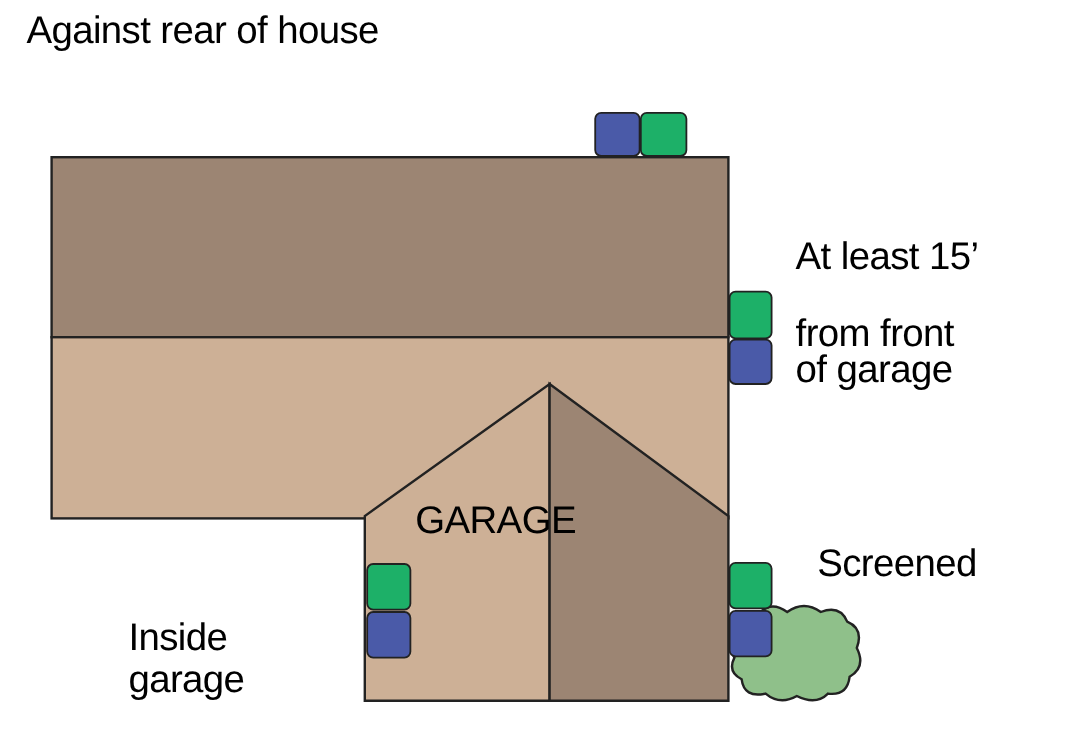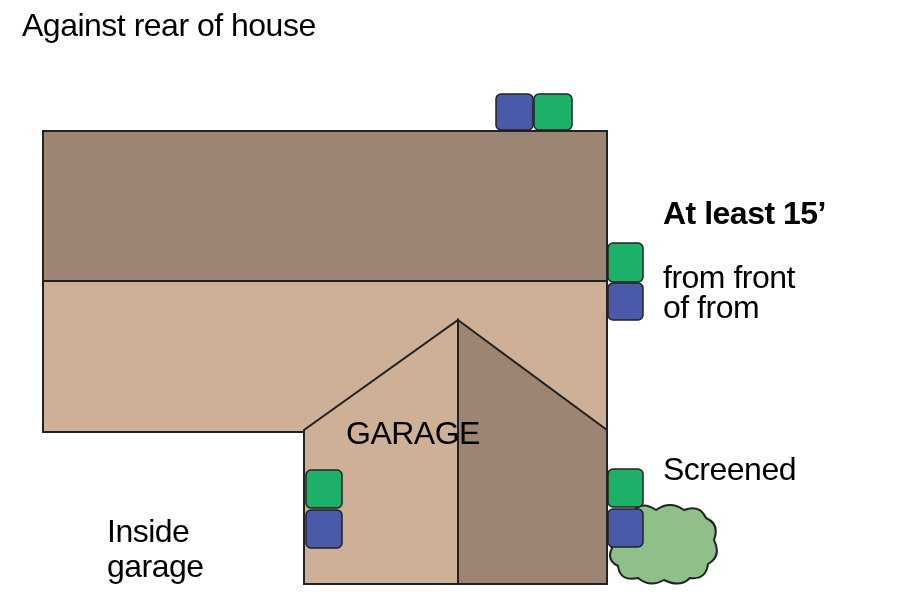--- a/index.html
+++ b/index.html
@@ -33,22 +33,22 @@
   <rect x="608" y="243" width="35" height="39" rx="5" fill="#1db068" stroke="#222" stroke-width="1.5"></rect>
   <rect x="608" y="283" width="35" height="37" rx="5" fill="#4a5aa8" stroke="#222" stroke-width="1.5"></rect>
 
   <rect x="306" y="470" width="36" height="38" rx="5" fill="#1db068" stroke="#222" stroke-width="1.5"></rect>
   <rect x="306" y="510" width="36" height="38" rx="5" fill="#4a5aa8" stroke="#222" stroke-width="1.5"></rect>
 
   <rect x="608" y="469" width="35" height="38" rx="5" fill="#1db068" stroke="#222" stroke-width="1.5"></rect>
   <rect x="608" y="509" width="35" height="38" rx="5" fill="#4a5aa8" stroke="#222" stroke-width="1.5"></rect>
 </svg>
 
-<div class="label" style="left:663px; top:190px;font-weight:bold;">At least 15’</div>
+<div class="label" style="left:663px; top:190px;">At least 15’</div>
 <div class="label" style="left:663px; top:254px;">from front</div>
-<div class="label" style="left:663px; top:284px;">of from</div>
+<div class="label" style="left:663px; top:284px;">of garage</div>
 
 <div class="label" style="left:346px; top:410px;">GARAGE</div>
 
-<div class="label" style="left:663px; top:446px;">Screened</div>
+<div class="label" style="left:681px; top:446px;">Screened</div>
 
 <div class="label" style="left:107px; top:496px;margin-top:12px;">Inside</div>
 <div class="label" style="left:107px; top:543px;">garage</div>
 
 </body></html>

